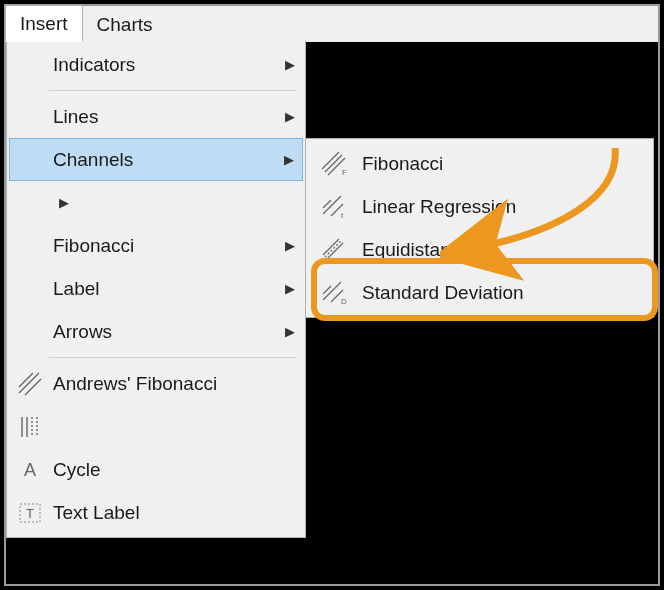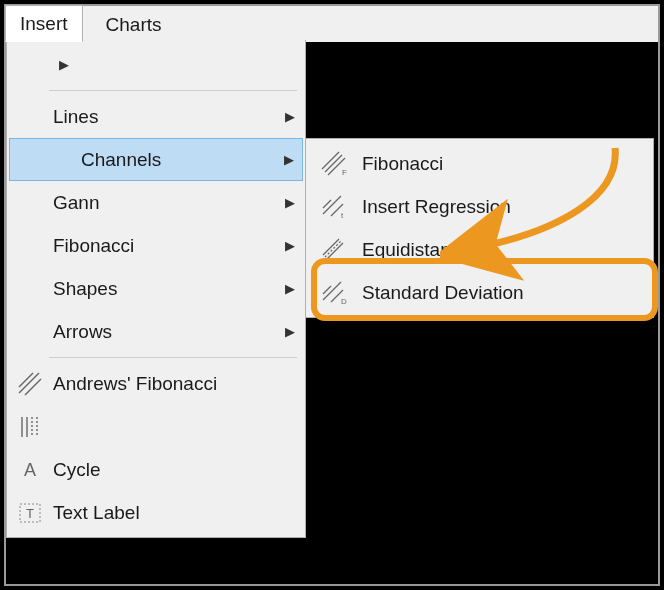--- a/index.html
+++ b/index.html
@@ -32,21 +32,20 @@
     height: 36px;
     background: #f0f0f0;
     display: flex;
     align-items: stretch;
   }
   .menubar-item {
     padding: 5px 14px 3px 14px;
     display: flex;
     align-items: center;
     cursor: default;
-    margin-left: 9px;
   }
   .menubar-item.open {
     background: #fff;
     border: 1px solid #b0b0b0;
     border-bottom: 1px solid #fff;
     margin-top: -1px;
     margin-left: -1px;
     padding-bottom: 4px;
     position: relative;
     z-index: 3;
@@ -86,21 +85,20 @@
     width: 26px;
     display:flex;
     align-items:center;
     justify-content:center;
     color:#333;
     font-size: 13px;
   }
   .mi.sel {
     background: #bfdcf5;
     border: 1px solid #7eb4e0;
-    padding-left: 28px;
   }
   .mi.sel .icon-cell { width:41px; }
   .sep {
     height: 1px;
     margin: 4px 6px 4px 40px;
     background: #cfcfcf;
   }
   
   .submenu {
     position: absolute;
@@ -149,46 +147,46 @@
     <span>Insert</span>
   </div>
   <div class="menubar-item">
     <span>Charts</span>
   </div>
 </div>
 
 <div class="menu">
   <div class="mi">
     <span class="icon-cell"></span>
+    <span class="label">Indicators</span>
     <span class="arrow">▶</span>
   </div>
   <div class="sep"></div>
   <div class="mi">
     <span class="icon-cell"></span>
     <span class="label">Lines</span>
     <span class="arrow">▶</span>
   </div>
   <div class="mi sel">
     <span class="icon-cell"></span>
     <span class="label">Channels</span>
     <span class="arrow">▶</span>
   </div>
   <div class="mi">
     <span class="icon-cell"></span>
-    <span class="label">Gann</span>
     <span class="arrow">▶</span>
   </div>
   <div class="mi">
     <span class="icon-cell"></span>
     <span class="label">Fibonacci</span>
     <span class="arrow">▶</span>
   </div>
   <div class="mi">
     <span class="icon-cell"></span>
-    <span class="label">Shapes</span>
+    <span class="label">Label</span>
     <span class="arrow">▶</span>
   </div>
   <div class="mi">
     <span class="icon-cell"></span>
     <span class="label">Arrows</span>
     <span class="arrow">▶</span>
   </div>
   <div class="sep"></div>
   <div class="mi">
     <span class="icon-cell">
@@ -251,21 +249,21 @@
     <span class="icon-cell">
       <svg width="30" height="30" viewBox="0 0 30 30">
         <g stroke="#666" stroke-width="1.3" fill="none">
           <line x1="4" y1="22" x2="22" y2="4"></line>
           <line x1="4" y1="16" x2="12" y2="8"></line>
           <line x1="12" y1="24" x2="24" y2="12"></line>
         </g>
         <text x="22" y="26" font-size="8" fill="#666">t</text>
       </svg>
     </span>
-    <span class="label">Insert Regression</span>
+    <span class="label">Linear Regression</span>
   </div>
   <div class="mi">
     <span class="icon-cell">
       <svg width="30" height="30" viewBox="0 0 30 30">
         <g stroke="#666" stroke-width="1.3" fill="none">
           <line x1="4" y1="20" x2="20" y2="4"></line>
           <line x1="8" y1="24" x2="24" y2="8"></line>
           <line x1="6" y1="22" x2="22" y2="6" stroke-dasharray="2 2"></line>
         </g>
       </svg>

